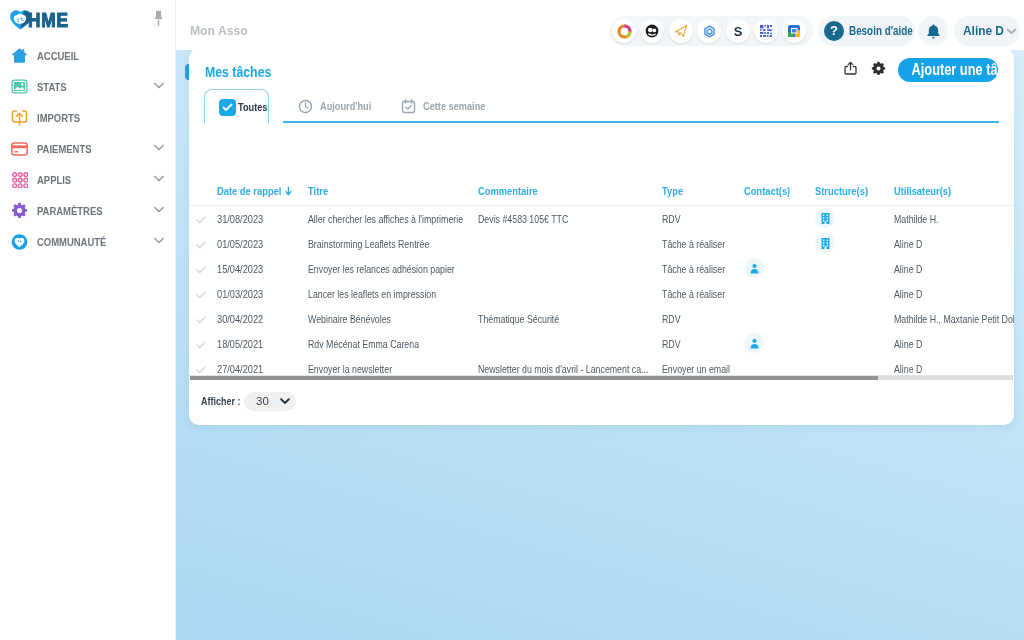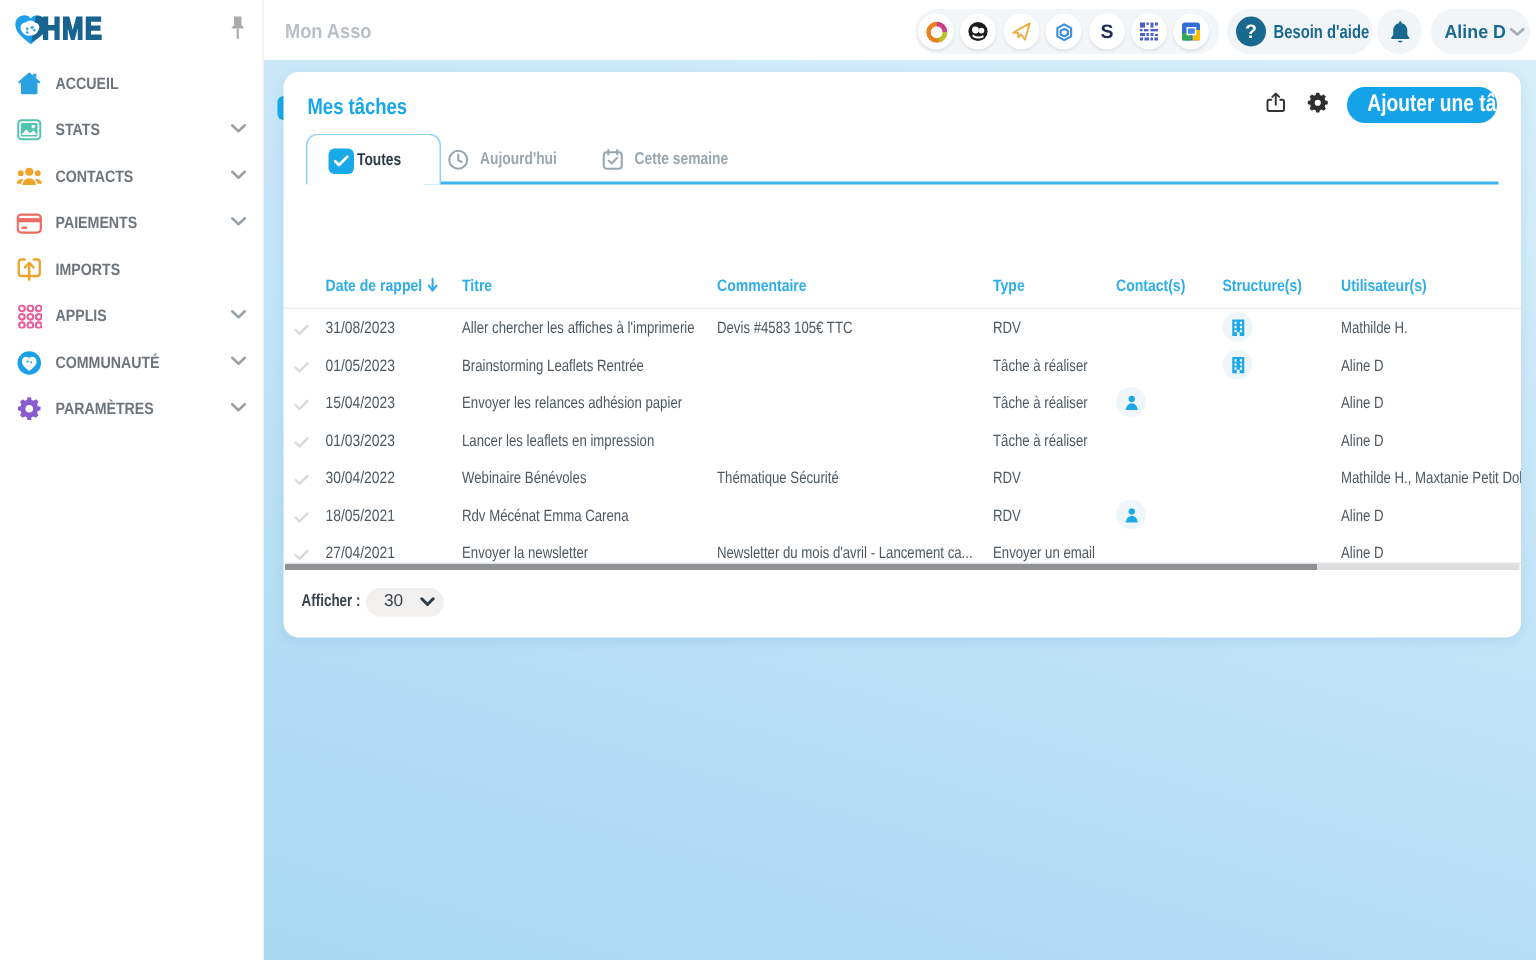--- a/index.html
+++ b/index.html
@@ -13,21 +13,21 @@
 .logo { position:absolute; left:9px; top:8px; display:flex; align-items:center; }
 .logo-text { font-size:21px; font-weight:bold; color:#19638f; -webkit-text-stroke:1.2px #19638f; margin-left:-4px; transform:scaleX(0.82); transform-origin:0 50%; letter-spacing:1px; }
 .pin { position:absolute; left:152px; top:10px; }
 .nav { position:absolute; top:40px; left:0; width:176px;text-align:center; }
 .nav-item { position:relative; height:31px; display:flex; align-items:center; }
 .nav-ic { position:absolute; left:11px; width:17px; height:17px; display:flex; align-items:center; justify-content:center; }
 .nav-label { position:absolute; left:37px; font-size:11px; font-weight:bold; color:#6d747b; transform:scaleX(0.86); transform-origin:0 50%; white-space:nowrap; }
 .nav-chev { position:absolute; left:153px; top:11px; }
 
 
-.topbar { position:absolute; left:176px; top:2px; width:848px; height:38px; background:#fff; z-index:4; }
+.topbar { position:absolute; left:176px; top:12px; width:848px; height:38px; background:#fff; z-index:4; }
 .montitle { position:absolute; left:14px; top:11px; font-size:13.5px; font-weight:bold; color:#b9bfc5; transform:scaleX(0.9); transform-origin:0 50%; white-space:nowrap; }
 .iconpill { position:absolute; left:434px; top:4px; width:203px; height:30px; border-radius:15px; background:#f3f6f9; }
 .cicon { position:absolute; top:3px; width:24px; height:24px; border-radius:50%; background:#fff; box-shadow:0 1px 2px rgba(0,0,0,0.10); display:flex; align-items:center; justify-content:center; }
 .helppill { position:absolute; left:642px; top:4px; width:97px; height:30px; border-radius:15px; background:#f1f5f8; }
 .helppill .q { position:absolute; left:6px; top:5px; width:20px; height:20px; border-radius:50%; background:#19688f; color:#fff; font-size:13px; font-weight:bold; text-align:center; line-height:20px; }
 .helppill .t { position:absolute; left:31px; top:8px; font-size:12.5px; font-weight:bold; color:#19688f; transform:scaleX(0.79); transform-origin:0 50%; white-space:nowrap; }
 .bellwrap { position:absolute; left:742px; top:4px; width:30px; height:30px; border-radius:50%; background:#f1f5f8; display:flex; align-items:center; justify-content:center; }
 .userpill { position:absolute; left:778px; top:4px; width:66px; height:30px; border-radius:15px; background:#f1f5f8; }
 .userpill .n { position:absolute; left:9px; top:8px; font-size:12.5px; font-weight:bold; color:#19688f; transform:scaleX(0.95); transform-origin:0 50%; white-space:nowrap; }
 .userpill .c { position:absolute; left:52px; top:12px; }
@@ -38,21 +38,21 @@
 .accent { position:absolute; left:9px; top:26px; width:9px; height:16px; border-radius:4px; background:#18a7e8; }
 .card { position:absolute; left:13px; top:10px; width:825px; height:377px; background:#fff; border-radius:10px; box-shadow:0 2px 8px rgba(25,104,143,0.10); overflow:hidden; }
 
 .card h1 { position:absolute; left:16px; top:15px; font-size:15px; font-weight:bold; color:#18a7e8; transform:scaleX(0.82); transform-origin:0 50%; white-space:nowrap; }
 .share-ic { position:absolute; left:654px; top:13px; }
 .gear-ic { position:absolute; left:682px; top:13px; }
 .addbtn { position:absolute; left:709px; top:10px; width:100px; height:24px; border-radius:13px; background:#14a3e8; color:#fff; font-size:16px; font-weight:bold; text-align:center; line-height:24px; } .addbtn span { display:inline-block; transform:scaleX(0.8); transform-origin:50% 50%; white-space:nowrap; }
 
 
 .tabline { position:absolute; left:94px; top:73px; width:716px; height:2px; background:#3db4ee; }
-.tab-active { position:absolute; left:15px; top:41px; width:90px; height:34px; background:#fff; border:1px solid #8fd3f3; border-bottom:none; border-radius:8px 8px 0 0; }
+.tab-active { position:absolute; left:15px; top:41px; width:65px; height:34px; background:#fff; border:1px solid #8fd3f3; border-bottom:none; border-radius:8px 8px 0 0; }
 .tab-active .cb { position:absolute; left:14px; top:9px; width:17px; height:17px; border-radius:4px; background:#1aa9e8; display:flex; align-items:center; justify-content:center; }
 .tab-active .tl { position:absolute; left:33px; top:11px; font-size:11.5px; font-weight:bold; color:#2c3a48; transform:scaleX(0.8); transform-origin:0 50%; white-space:nowrap; }
 .tab-i { position:absolute; top:52px; font-size:11.5px; font-weight:bold; color:#9aa6b0; transform:scaleX(0.8); transform-origin:0 50%; white-space:nowrap; }
 .tab-ico { position:absolute; top:51px; }
 
 
 .fpill { position:absolute; top:88px; height:28px; border-radius:8px; background:#f1f0ee; }
 .fpill .ft { position:absolute; left:14px; top:8px; font-size:12px; color:#38424d; white-space:nowrap; transform:scaleX(0.8); transform-origin:0 50%; }
 .fpill .fc { position:absolute; top:11px; }
 
@@ -118,60 +118,42 @@
         </span>
         <span class="nav-label">STATS</span>
         <span class="nav-chev">
           <svg width="12" height="8" viewBox="0 0 12 8">
             <polyline points="1.8,1.5 6,5.5 10.2,1.5" fill="none" stroke="#99a1a8" stroke-width="1.7" stroke-linecap="round" stroke-linejoin="round"></polyline>
           </svg>
         </span>
       </div>
       <div class="nav-item">
         <span class="nav-ic">
-          <svg width="19" height="15" viewBox="0 0 19 15">
-            <circle cx="9.5" cy="4.2" r="3" fill="#eea32d"></circle>
-            <path d="M4.4 14 a5.1 5.1 0 0 1 10.2 0 Z" fill="#eea32d"></path>
-            <circle cx="3.2" cy="5.2" r="2.2" fill="#eea32d"></circle>
-            <path d="M0 13 a3.6 3.6 0 0 1 5.2 -3 a6 6 0 0 0 -1.8 3 Z" fill="#eea32d"></path>
-            <circle cx="15.8" cy="5.2" r="2.2" fill="#eea32d"></circle>
-            <path d="M19 13 a3.6 3.6 0 0 0 -5.2 -3 a6 6 0 0 1 1.8 3 Z" fill="#eea32d"></path>
-          </svg>
-        </span>
-        <span class="nav-label">CONTACTS</span>
-        <span class="nav-chev">
-          <svg width="12" height="8" viewBox="0 0 12 8">
-            <polyline points="1.8,1.5 6,5.5 10.2,1.5" fill="none" stroke="#99a1a8" stroke-width="1.7" stroke-linecap="round" stroke-linejoin="round"></polyline>
-          </svg>
-        </span>
+          <svg width="17" height="17" viewBox="0 0 17 17">
+            <path d="M5.5 2 H3.2 A1.7 1.7 0 0 0 1.5 3.7 V11.3 A1.7 1.7 0 0 0 3.2 13 H13.8 A1.7 1.7 0 0 0 15.5 11.3 V3.7 A1.7 1.7 0 0 0 13.8 2 H11.5" fill="none" stroke="#efa32f" stroke-width="1.6" stroke-linecap="round"></path>
+            <line x1="8.5" y1="4.5" x2="8.5" y2="15.5" stroke="#efa32f" stroke-width="1.6" stroke-linecap="round"></line>
+            <polyline points="5.6,7.3 8.5,4.3 11.4,7.3" fill="none" stroke="#efa32f" stroke-width="1.6" stroke-linecap="round" stroke-linejoin="round"></polyline>
+          </svg>
+        </span>
+        <span class="nav-label">IMPORTS</span>
       </div>
       <div class="nav-item">
         <span class="nav-ic">
           <svg width="17" height="14" viewBox="0 0 17 14">
             <rect x="0.8" y="1" width="15.4" height="12" rx="2.4" fill="none" stroke="#ef6a60" stroke-width="1.5"></rect>
             <rect x="0.8" y="3.4" width="15.4" height="2.8" fill="#ef6a60"></rect>
             <rect x="3.2" y="9" width="4" height="1.6" rx="0.8" fill="#ef6a60"></rect>
           </svg>
         </span>
         <span class="nav-label">PAIEMENTS</span>
         <span class="nav-chev">
           <svg width="12" height="8" viewBox="0 0 12 8">
             <polyline points="1.8,1.5 6,5.5 10.2,1.5" fill="none" stroke="#99a1a8" stroke-width="1.7" stroke-linecap="round" stroke-linejoin="round"></polyline>
           </svg>
         </span>
-      </div>
-      <div class="nav-item">
-        <span class="nav-ic">
-          <svg width="17" height="17" viewBox="0 0 17 17">
-            <path d="M5.5 2 H3.2 A1.7 1.7 0 0 0 1.5 3.7 V11.3 A1.7 1.7 0 0 0 3.2 13 H13.8 A1.7 1.7 0 0 0 15.5 11.3 V3.7 A1.7 1.7 0 0 0 13.8 2 H11.5" fill="none" stroke="#efa32f" stroke-width="1.6" stroke-linecap="round"></path>
-            <line x1="8.5" y1="4.5" x2="8.5" y2="15.5" stroke="#efa32f" stroke-width="1.6" stroke-linecap="round"></line>
-            <polyline points="5.6,7.3 8.5,4.3 11.4,7.3" fill="none" stroke="#efa32f" stroke-width="1.6" stroke-linecap="round" stroke-linejoin="round"></polyline>
-          </svg>
-        </span>
-        <span class="nav-label">IMPORTS</span>
       </div>
       <div class="nav-item">
         <span class="nav-ic">
           <svg width="16" height="16" viewBox="0 0 16 16">
             <circle cx="2.6" cy="2.6" r="1.9" fill="none" stroke="#e85f9e" stroke-width="1.4"></circle>
             <circle cx="8.2" cy="2.6" r="1.9" fill="none" stroke="#e85f9e" stroke-width="1.4"></circle>
             <circle cx="13.799999999999999" cy="2.6" r="1.9" fill="none" stroke="#e85f9e" stroke-width="1.4"></circle>
             <circle cx="2.6" cy="8.2" r="1.9" fill="none" stroke="#e85f9e" stroke-width="1.4"></circle>
             <circle cx="8.2" cy="8.2" r="1.9" fill="none" stroke="#e85f9e" stroke-width="1.4"></circle>
             <circle cx="13.799999999999999" cy="8.2" r="1.9" fill="none" stroke="#e85f9e" stroke-width="1.4"></circle>
@@ -182,42 +164,42 @@
         </span>
         <span class="nav-label">APPLIS</span>
         <span class="nav-chev">
           <svg width="12" height="8" viewBox="0 0 12 8">
             <polyline points="1.8,1.5 6,5.5 10.2,1.5" fill="none" stroke="#99a1a8" stroke-width="1.7" stroke-linecap="round" stroke-linejoin="round"></polyline>
           </svg>
         </span>
       </div>
       <div class="nav-item">
         <span class="nav-ic">
+          <svg width="17" height="17" viewBox="0 0 16 16">
+            <path d="M8 0.8 l1.1 0 0.4 1.7 1.2 0.5 1.5 -0.9 0.8 0.8 0.8 0.8 -0.9 1.5 0.5 1.2 1.7 0.4 0 1.1 0 1.1 -1.7 0.4 -0.5 1.2 0.9 1.5 -0.8 0.8 -0.8 0.8 -1.5 -0.9 -1.2 0.5 -0.4 1.7 -1.1 0 -1.1 0 -0.4 -1.7 -1.2 -0.5 -1.5 0.9 -0.8 -0.8 -0.8 -0.8 0.9 -1.5 -0.5 -1.2 -1.7 -0.4 0 -1.1 0 -1.1 1.7 -0.4 0.5 -1.2 -0.9 -1.5 0.8 -0.8 0.8 -0.8 1.5 0.9 1.2 -0.5 0.4 -1.7 Z" fill="#8a5ad0"></path>
+            <circle cx="8" cy="8" r="2.4" fill="#fff"></circle>
+          </svg>
+        </span>
+        <span class="nav-label">PARAMÈTRES</span>
+        <span class="nav-chev">
+          <svg width="12" height="8" viewBox="0 0 12 8">
+            <polyline points="1.8,1.5 6,5.5 10.2,1.5" fill="none" stroke="#99a1a8" stroke-width="1.7" stroke-linecap="round" stroke-linejoin="round"></polyline>
+          </svg>
+        </span>
+      </div>
+      <div class="nav-item">
+        <span class="nav-ic">
           <svg width="18" height="18" viewBox="0 0 18 18">
             <circle cx="9" cy="9" r="8.3" fill="#19a0e8"></circle>
             <path d="M9 14.6 C6.4 12.5 3.8 10.6 3.8 7.7 C3.8 5.7 5.3 4.5 6.9 4.5 C7.8 4.5 8.6 4.9 9 5.6 C9.4 4.9 10.2 4.5 11.1 4.5 C12.7 4.5 14.2 5.7 14.2 7.7 C14.2 10.6 11.6 12.5 9 14.6 Z" fill="#fff"></path>
             <circle cx="7.8" cy="8" r="0.8" fill="#19a0e8"></circle>
             <circle cx="10.3" cy="8.4" r="0.7" fill="#19a0e8"></circle>
           </svg>
         </span>
         <span class="nav-label">COMMUNAUTÉ</span>
-        <span class="nav-chev">
-          <svg width="12" height="8" viewBox="0 0 12 8">
-            <polyline points="1.8,1.5 6,5.5 10.2,1.5" fill="none" stroke="#99a1a8" stroke-width="1.7" stroke-linecap="round" stroke-linejoin="round"></polyline>
-          </svg>
-        </span>
-      </div>
-      <div class="nav-item">
-        <span class="nav-ic">
-          <svg width="17" height="17" viewBox="0 0 16 16">
-            <path d="M8 0.8 l1.1 0 0.4 1.7 1.2 0.5 1.5 -0.9 0.8 0.8 0.8 0.8 -0.9 1.5 0.5 1.2 1.7 0.4 0 1.1 0 1.1 -1.7 0.4 -0.5 1.2 0.9 1.5 -0.8 0.8 -0.8 0.8 -1.5 -0.9 -1.2 0.5 -0.4 1.7 -1.1 0 -1.1 0 -0.4 -1.7 -1.2 -0.5 -1.5 0.9 -0.8 -0.8 -0.8 -0.8 0.9 -1.5 -0.5 -1.2 -1.7 -0.4 0 -1.1 0 -1.1 1.7 -0.4 0.5 -1.2 -0.9 -1.5 0.8 -0.8 0.8 -0.8 1.5 0.9 1.2 -0.5 0.4 -1.7 Z" fill="#8a5ad0"></path>
-            <circle cx="8" cy="8" r="2.4" fill="#fff"></circle>
-          </svg>
-        </span>
-        <span class="nav-label">PARAMÈTRES</span>
         <span class="nav-chev">
           <svg width="12" height="8" viewBox="0 0 12 8">
             <polyline points="1.8,1.5 6,5.5 10.2,1.5" fill="none" stroke="#99a1a8" stroke-width="1.7" stroke-linecap="round" stroke-linejoin="round"></polyline>
           </svg>
         </span>
       </div>
     </div>
 </div>
 
 <div class="topbar">

